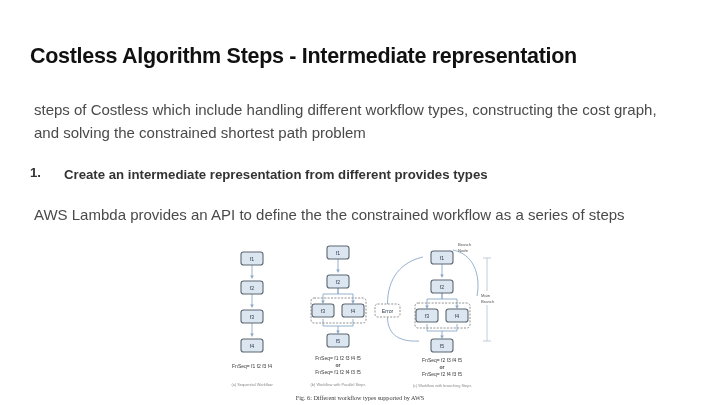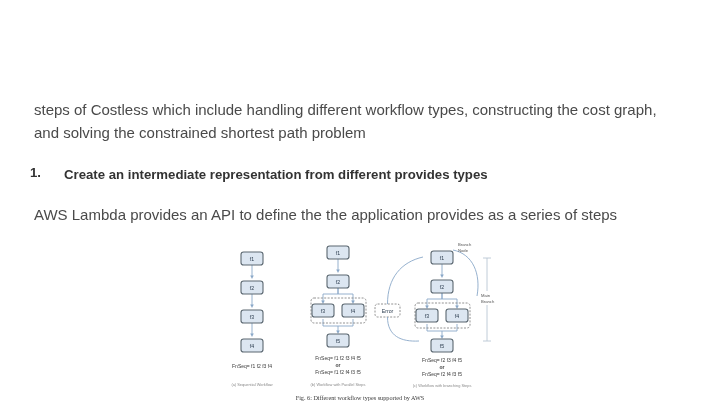--- a/index.html
+++ b/index.html
@@ -38,29 +38,30 @@
   .figure{
     position:absolute;left:205px;top:236px;width:310px;height:168px;
   }
   .fig-svg{display:block;width:310px;height:168px;}
 </style>
 </head>
 <body>
 
 <div class="slide">
 
+  <div class="title">Costless Algorithm Steps - Intermediate representation</div>
 
   <div class="para para-1">steps of Costless which include handling different workflow types, constructing the cost graph, and solving the constrained shortest path problem</div>
 
   <div class="listrow">
     <span class="list-num">1.</span>
     <span class="list-text">Create an intermediate representation from different provides types</span>
   </div>
 
-  <div class="para para-2">AWS Lambda provides an API to define the the application provides as a series of steps</div>
+  <div class="para para-2">AWS Lambda provides an API to define the the constrained workflow as a series of steps</div>
 
   <div class="figure">
     <svg class="fig-svg" viewBox="0 0 310 168" xmlns="http://www.w3.org/2000/svg">
       <defs>
         <style>
           .nd{fill:#dce6f1;stroke:#5b6770;stroke-width:1.1;}
           .ndt{font-family:"Liberation Sans",sans-serif;font-size:5.2px;fill:#2b3c4e;text-anchor:middle;}
           .conn{stroke:#8aa8c8;stroke-width:0.9;fill:none;}
           .dash{fill:none;stroke:#777777;stroke-width:0.8;stroke-dasharray:2 1.4;}
           .seq{font-family:"Liberation Sans",sans-serif;font-size:5px;fill:#3a3a3a;text-anchor:middle;}

